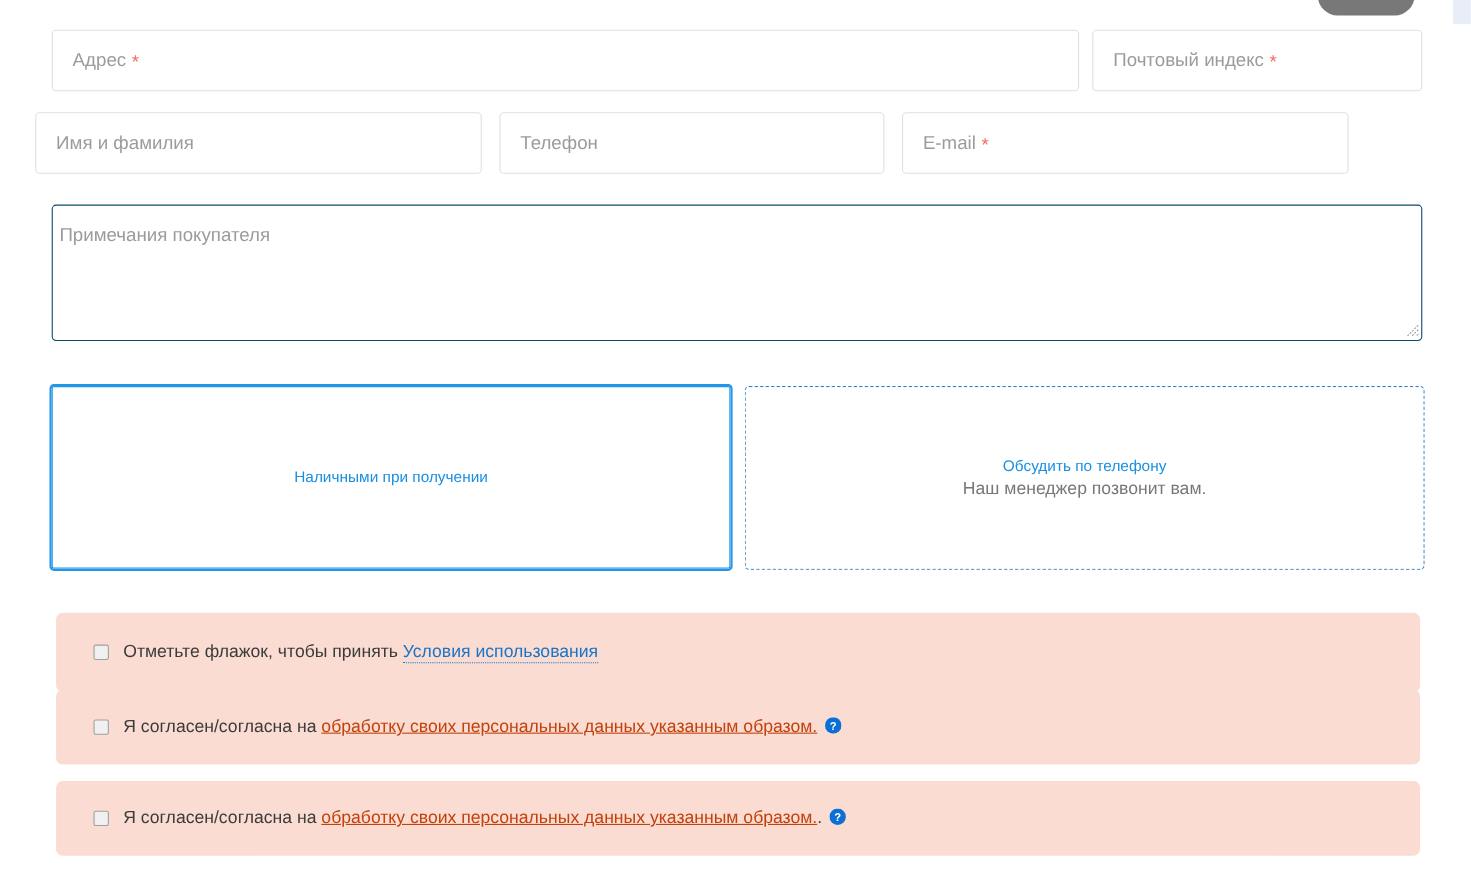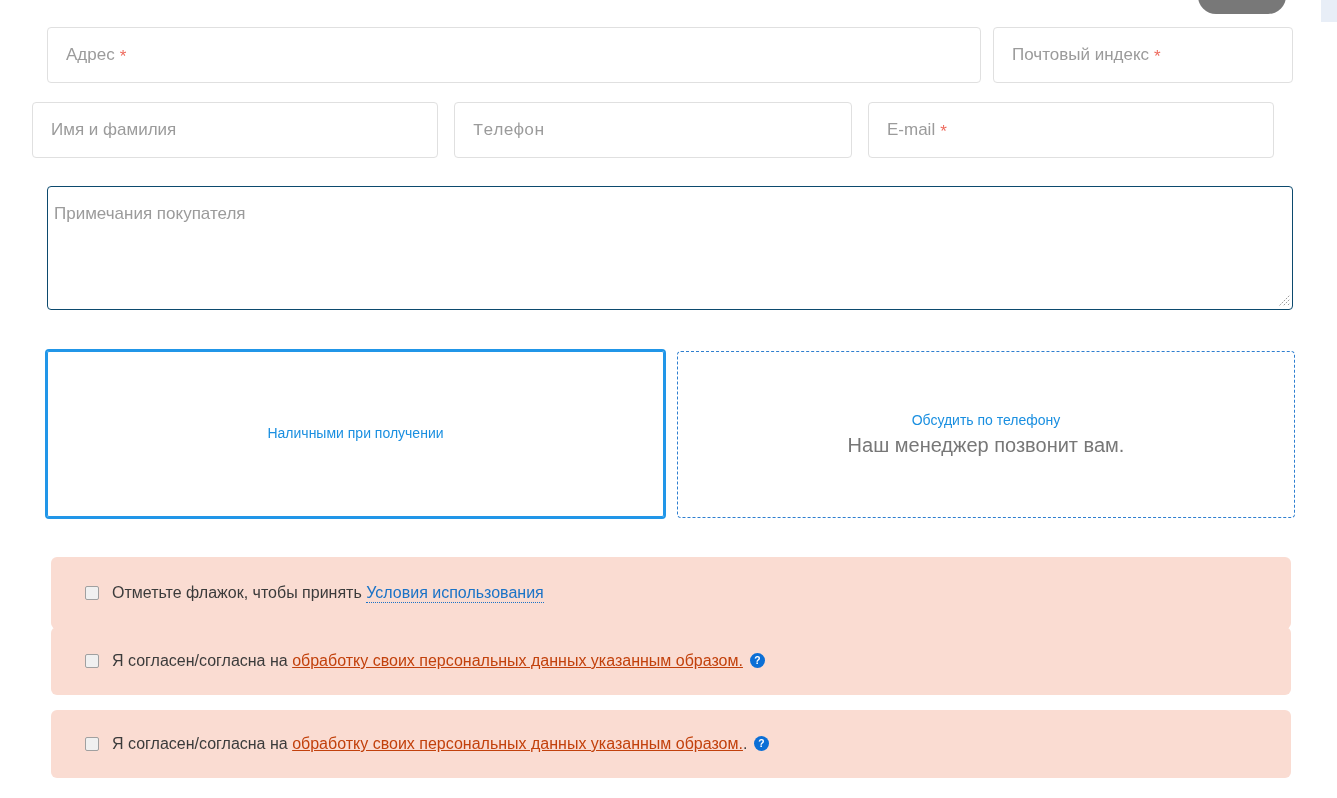--- a/index.html
+++ b/index.html
@@ -74,21 +74,21 @@
   }
 
   
   .row-1 { left: 47px; top: 27px; }
   .f-address { width: 934px; }
   .f-zip { width: 300px; margin-left: 12px; }
 
   
   .row-2 { left: 32px; top: 102px; }
   .f-name  { width: 406px; }
-  .f-phone { width: 398px; margin-left: 16px; font-family: Liberation Mono, monospace; }
+  .f-phone { width: 350px; margin-left: 16px; }
   .f-email { width: 406px; margin-left: 16px; }
 
   
   .notes {
     position: absolute;
     left: 47px;
     top: 186px;
     width: 1246px;
     height: 124px;
     box-sizing: border-box;
@@ -134,21 +134,21 @@
     width: 618px;
     height: 167px;
     border: 1px dashed #2f7fd0;
   }
   .pay-title {
     font-size: 14px;
     color: #1a8fe0;
     line-height: 1.25;
   }
   .pay-sub {
-    font-size: 20px;
+    font-size: 16px;
     color: #777777;
     margin-top: 4px;
   }
 
   
   .consent {
     position: absolute;
     left: 51px;
     box-sizing: border-box;
     background: #fadcd2;

